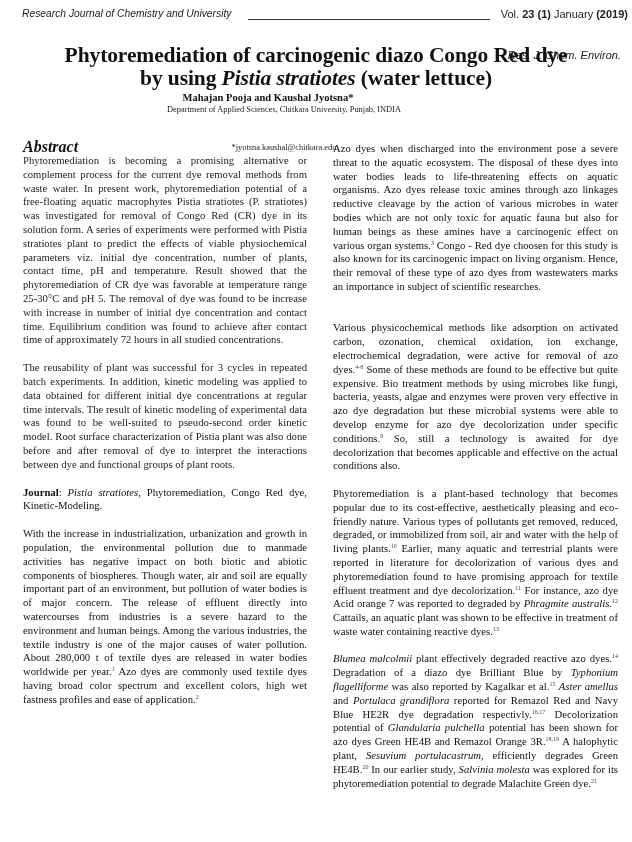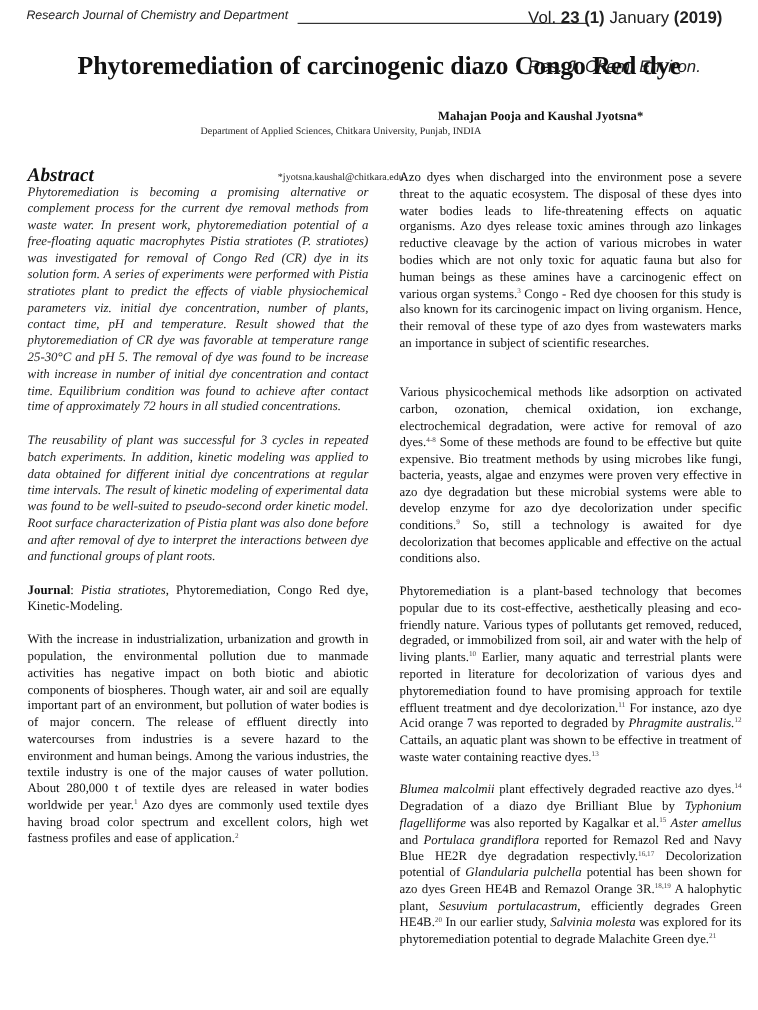--- a/index.html
+++ b/index.html
@@ -11,78 +11,79 @@
   .hdr-left {
     position: absolute; left: 22px; top: 8px;
     font-family: "Liberation Sans", "DejaVu Sans", sans-serif;
     font-style: italic; font-size: 10.3px; color: #222; white-space: nowrap;
   }
   .hdr-rule {
     position: absolute; left: 248px; top: 19px; width: 242px; height: 0;
     border-top: 1px solid #333;
   }
   .hdr-right {
-    position: absolute; right: 30px; top: 8px; text-align: left;
+    position: absolute; right: 4px; top: 8px; text-align: center;
     font-family: "Liberation Sans", "DejaVu Sans", sans-serif;
-    font-size: 14px; color: #222; line-height: 13px; white-space: nowrap;
+    font-size: 11px; color: #222; line-height: 13px; white-space: nowrap;
   }
   .hdr-right b { font-weight: bold; }
   .hdr-right .abbr { font-style: italic; margin-top: 28px; }
 
   .title {
     position: absolute; left: 0; width: 632px; top: 44px;
     text-align: center; font-weight: bold; font-size: 21.5px; line-height: 23px;
     color: #111; letter-spacing: -0.1px;
   }
   .title i { font-style: italic; }
   .authors {
     position: absolute; left: 0; width: 536px; top: 92px;
-    text-align: right; font-weight: bold; font-size: 10.5px; line-height: 12px;
+    text-align: center; font-weight: bold; font-size: 10.5px; line-height: 12px;
   }
   .affil, .email {
     position: absolute; left: 0; width: 568px; text-align: center;
     font-size: 8.4px; line-height: 10px; color: #222;
   }
   .affil { top: 105px; }
   .email { top: 114px; margin-top: 29px; }
 
   .col {
     position: absolute; width: 284px;
     font-size: 10.7px; line-height: 13.8px; text-align: justify;
   }
   .col-left { left: 23px; top: 140px; }
   .col-right { left: 333px; top: 142px; width: 285px; }
 
   .abs-head {
     font-style: italic; font-weight: bold; font-size: 16px; line-height: 14px; margin: 0;
   }
-  .abs-para { font-style: italic; margin: 0; color: #222; }
+  .abs-para { margin: 0; color: #222; }
   .gap { height: 14px; }
   .kw { margin: 0; }
   .kw b { font-weight: bold; }
   .sec-head {
     font-weight: bold; font-size: 13.2px; line-height: 15px; margin: 0;
   }
   .para { margin: 0; }
   .para i { }
   sup { font-size: 6px; line-height: 0; vertical-align: 4px; color: #444; }
   .gap-r { height: 13.8px; }
 </style>
 </head>
 <body>
 
-<div class="hdr-left">Research Journal of Chemistry and Department</div>
+<div class="hdr-left">Research Journal of Chemistry and University</div>
 <div class="hdr-rule"></div>
 <div class="hdr-right">
   <div><span>Vol. </span><b>23</b> <b>(1)</b> <span>January</span> <b>(2019)</b></div>
   <div class="abbr">Res. J. Chem. Environ.</div>
 </div>
 
 <div class="title">
   <div>Phytoremediation of carcinogenic diazo Congo Red dye</div>
+  <div><span>by using </span><i>Pistia stratiotes</i><span> (water lettuce)</span></div>
 </div>
 <div class="authors">Mahajan Pooja and Kaushal Jyotsna*</div>
 <div class="affil">Department of Applied Sciences, Chitkara University, Punjab, INDIA</div>
 <div class="email">*jyotsna.kaushal@chitkara.edu</div>
 
 <div class="col col-left">
   <p class="abs-head">Abstract</p>
   <p class="abs-para">Phytoremediation is becoming a promising alternative or complement process for the current dye removal methods from waste water. In present work, phytoremediation potential of a free-floating aquatic macrophytes Pistia stratiotes (P. stratiotes) was investigated for removal of Congo Red (CR) dye in its solution form. A series of experiments were performed with Pistia stratiotes plant to predict the effects of viable physiochemical parameters viz. initial dye concentration, number of plants, contact time, pH and temperature. Result showed that the phytoremediation of CR dye was favorable at temperature range 25-30°C and pH 5. The removal of dye was found to be increase with increase in number of initial dye concentration and contact time. Equilibrium condition was found to achieve after contact time of approximately 72 hours in all studied concentrations.</p>
   <div class="gap"></div>
   <p class="abs-para">The reusability of plant was successful for 3 cycles in repeated batch experiments. In addition, kinetic modeling was applied to data obtained for different initial dye concentrations at regular time intervals. The result of kinetic modeling of experimental data was found to be well-suited to pseudo-second order kinetic model. Root surface characterization of Pistia plant was also done before and after removal of dye to interpret the interactions between dye and functional groups of plant roots.</p>

